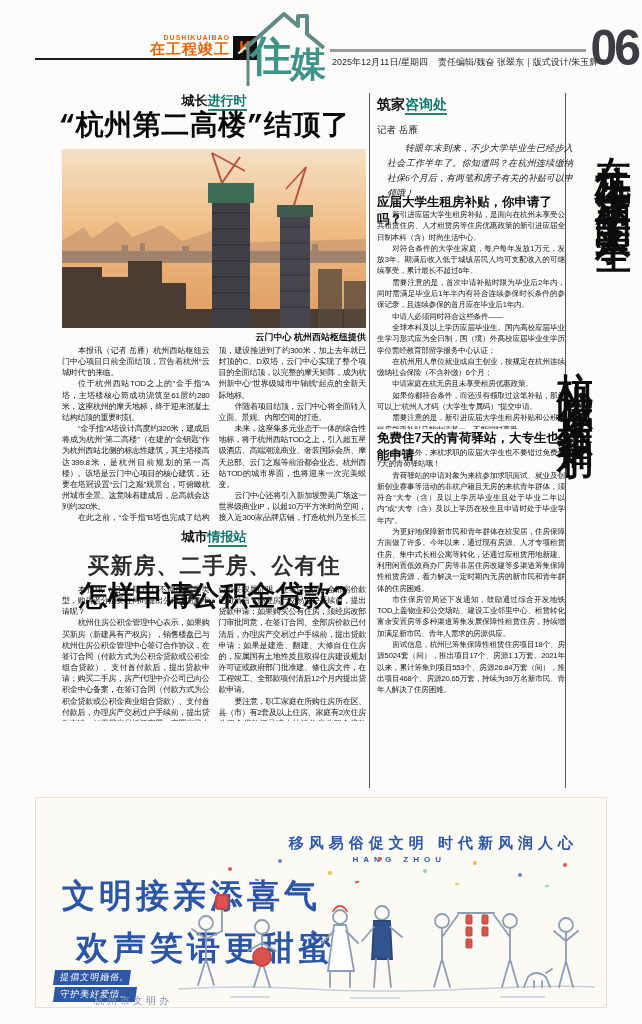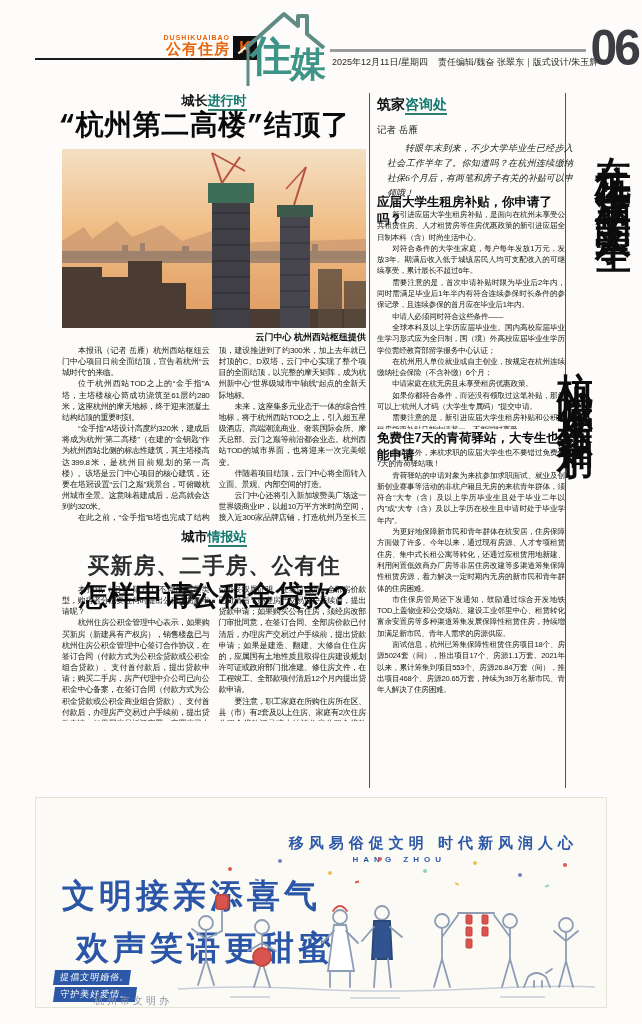--- a/index.html
+++ b/index.html
@@ -87,21 +87,21 @@
 </style>
 </head>
 <body>
 
 <div class="page">
 
   <div class="rule-left"></div>
 
   <div class="brand">
     <div class="brand-en">DUSHIKUAIBAO</div>
-    <div class="brand-cn">公有住房</div>
+    <div class="brand-cn">在工程竣工</div>
   </div>
   <div class="k-logo">K</div>
   <div class="k-slash"></div>
 
   <div class="house-logo">
     <svg width="92" height="86" viewBox="0 0 92 86">
       <polyline points="6,42 44,8 58,20 58,10 67,10 67,28 84,42" fill="none" stroke="#5f8b84" stroke-width="4" stroke-linejoin="round"></polyline>
       <line x1="8" y1="42" x2="8" y2="80" stroke="#5f8b84" stroke-width="3"></line>
     </svg>
     <span class="zhu">住</span>
@@ -186,22 +186,22 @@
 
   <div class="twocol bodytxt body1">
     <div class="col">
       <p class="ind">本报讯（记者 岳雁）杭州西站枢纽云门中心项目日前全面结顶，宣告着杭州“云城时代”的来临。</p>
       <p class="ind">位于杭州西站TOD之上的“金手指”A塔，主塔楼核心筒成功浇筑至61层约280米，这座杭州的摩天地标，终于迎来混凝土结构结顶的重要时刻。</p>
       <p class="ind">“金手指”A塔设计高度约320米，建成后将成为杭州“第二高楼”（在建的“金钥匙”作为杭州西站北侧的标志性建筑，其主塔楼高达399.8米，是杭州目前规划的第一高楼）。该塔是云门中心项目的核心建筑，还要在塔冠设置“云门之巅”观景台，可俯瞰杭州城市全景。这意味着建成后，总高就会达到约320米。</p>
       <p class="ind">在此之前，“金手指”B塔也完成了结构封</p>
     </div>
     <div class="col">
       <p>顶，建设推进到了约300米，加上去年就已封顶的C、D双塔，云门中心实现了整个项目的全面结顶，以完整的摩天矩阵，成为杭州新中心“世界级城市中轴线”起点的全新天际地标。</p>
+      <p class="ind">伴随着项目结顶，云门中心将全面转入立面、景观、内部空间的打造。</p>
       <p class="ind">未来，这座集多元业态于一体的综合性地标，将于杭州西站TOD之上，引入超五星级酒店、高端潮流商业、奢装国际会所、摩天总部、云门之巅等前沿都会业态。杭州西站TOD的城市界面，也将迎来一次完美蜕变。</p>
-      <p class="ind">伴随着项目结顶，云门中心将全面转入立面、景观、内部空间的打造。</p>
       <p class="ind">云门中心还将引入新加坡赞美广场这一世界级商业IP，以超10万平方米时尚空间，接入近300家品牌店铺，打造杭州乃至长三角区域内的旗舰级高端潮流商场、时尚生活中心。</p>
     </div>
   </div>
 
   <div class="kicker center" style="left:62px; top:528px; width:304px;">
     <span>城市</span><span class="accent">情报站</span>
   </div>
   <div class="h2a">买新房、二手房、公有住房……</div>
   <div class="h2b">怎样申请公积金贷款?</div>
 

